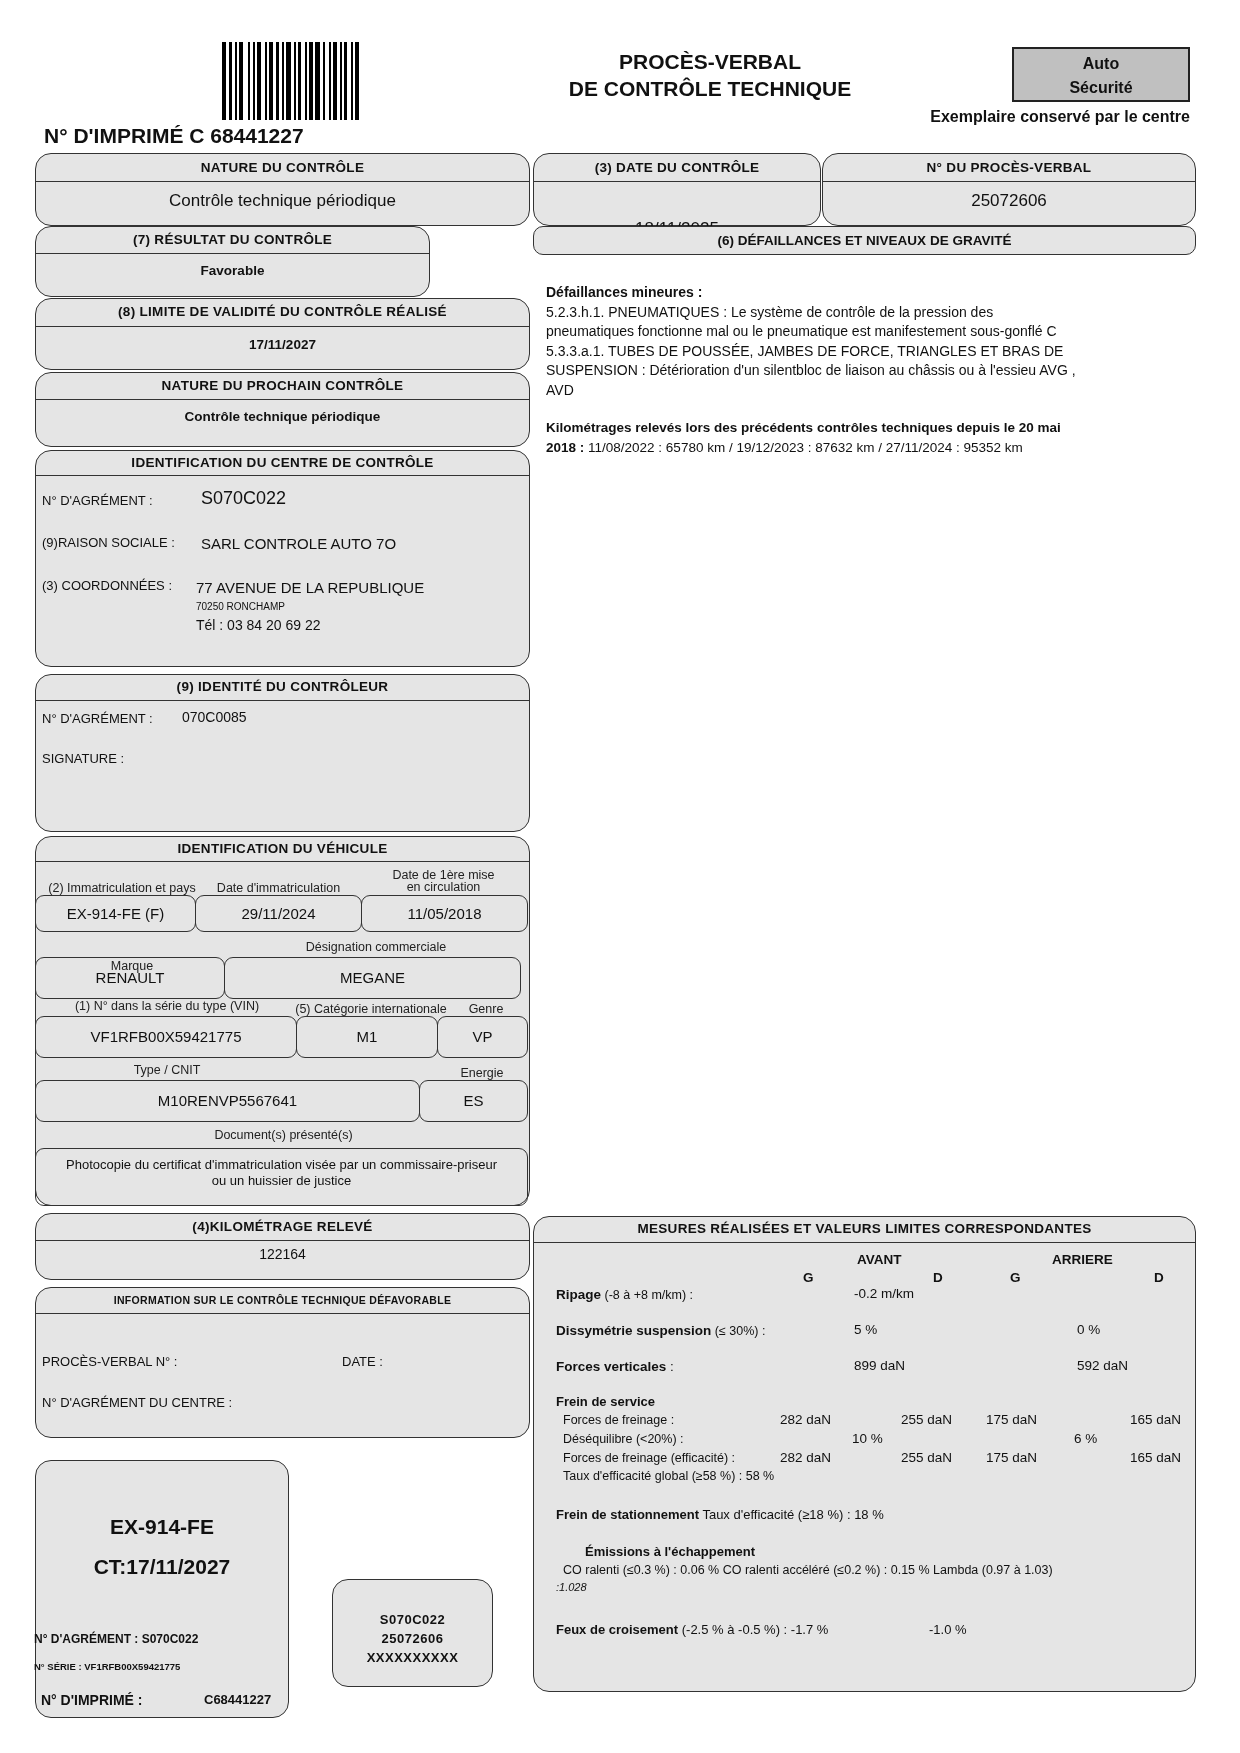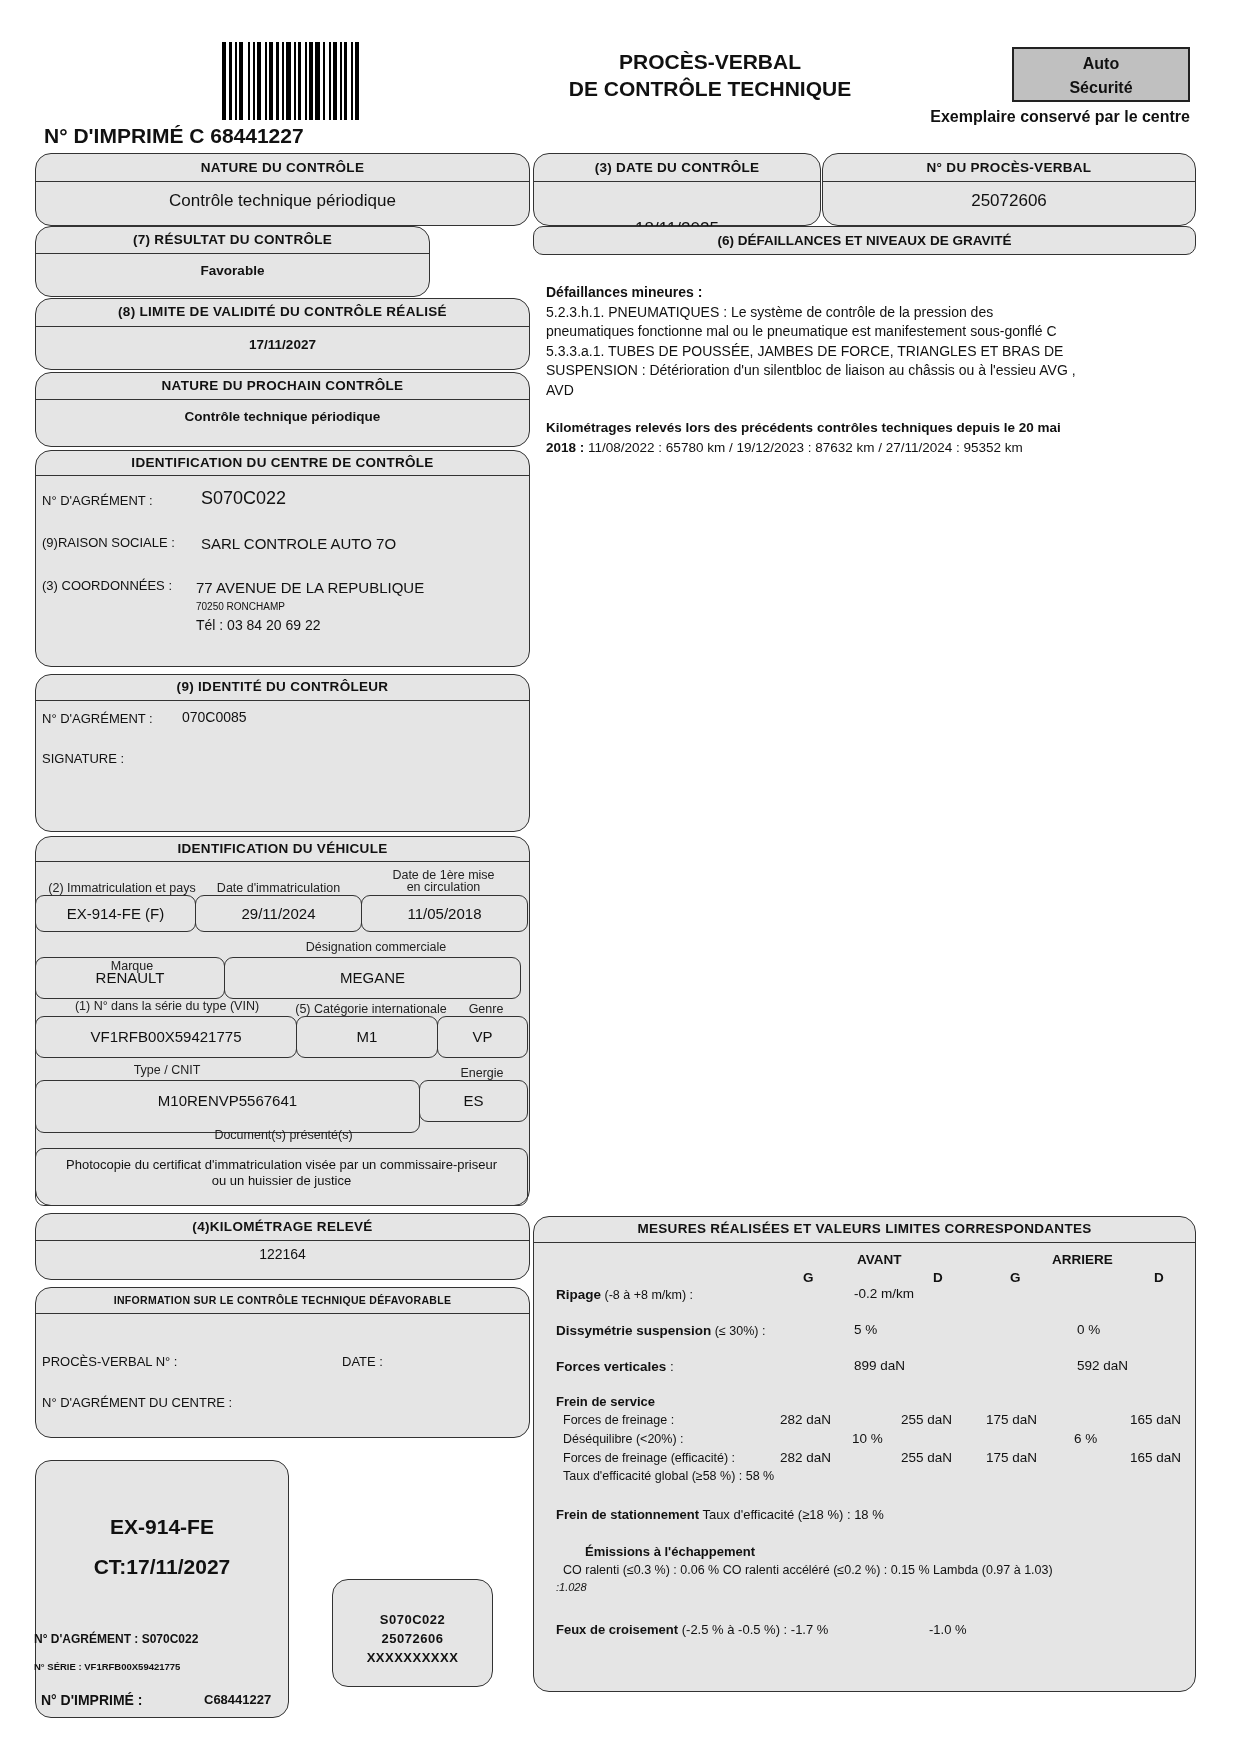--- a/index.html
+++ b/index.html
@@ -146,21 +146,21 @@
 
   <div class="lbl" style="left:6px;top:162px;width:250px;">(1) N° dans la série du type (VIN)</div>
   <div class="lbl" style="left:255px;top:165px;width:160px;">(5) Catégorie internationale</div>
   <div class="lbl" style="left:410px;top:165px;width:80px;">Genre</div>
   <div class="cell" style="left:-1px;top:179px;width:262px;height:42px;line-height:40px;">VF1RFB00X59421775</div>
   <div class="cell" style="left:260px;top:179px;width:142px;height:42px;line-height:40px;">M1</div>
   <div class="cell" style="left:401px;top:179px;width:91px;height:42px;line-height:40px;">VP</div>
 
   <div class="lbl" style="left:6px;top:226px;width:250px;">Type / CNIT</div>
   <div class="lbl" style="left:400px;top:229px;width:92px;">Energie</div>
-  <div class="cell" style="left:-1px;top:243px;width:385px;height:53px;line-height:40px;">M10RENVP5567641</div>
+  <div class="cell" style="left:-1px;top:243px;width:385px;height:42px;line-height:40px;">M10RENVP5567641</div>
   <div class="cell" style="left:383px;top:243px;width:109px;height:42px;line-height:40px;">ES</div>
 
   <div class="lbl" style="left:0;top:291px;width:495px;">Document(s) présenté(s)</div>
   <div class="cell" style="left:-1px;top:311px;width:493px;height:58px;font-size:13px;line-height:16px;padding-top:8px;">
     <div>Photocopie du certificat d'immatriculation visée par un commissaire-priseur</div>
     <div>ou un huissier de justice</div>
   </div>
 </div>
 
 <div class="box" style="left:35px;top:1213px;width:495px;height:67px;">

